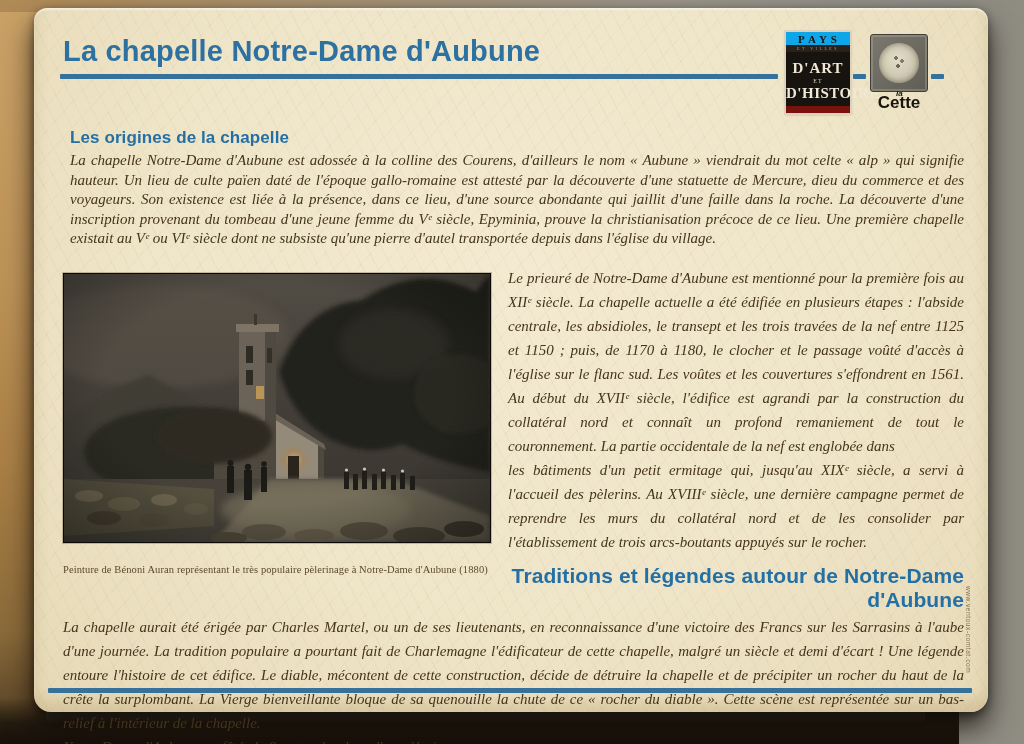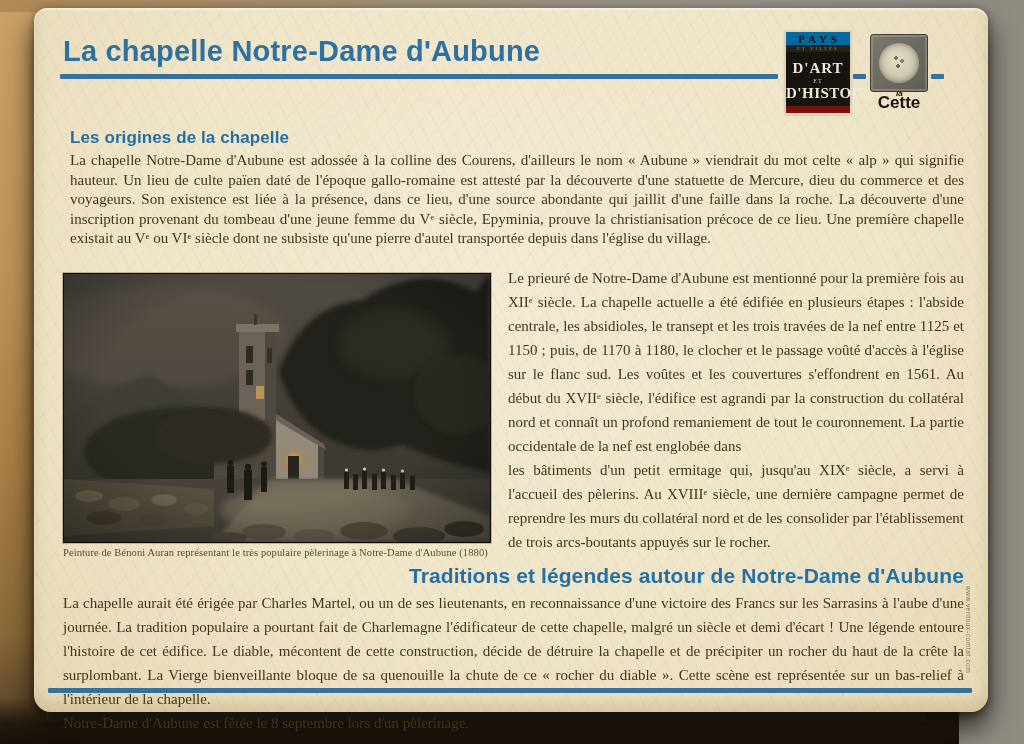--- a/index.html
+++ b/index.html
@@ -35,21 +35,21 @@
     font-size:29px;font-weight:bold;letter-spacing:.2px;color:#2d71a1;}
   .rule{position:absolute;height:5px;background:#34719c;border-radius:1px;}
   .rule-main{left:26px;top:66px;width:718px;}
   .rule-d1{left:819px;top:66px;width:13px;}
   .rule-d2{left:897px;top:66px;width:13px;}
 
   
   .pays{position:absolute;left:752px;top:24px;width:64px;background:#17130e;
     box-shadow:0 0 0 2px #ddd3bc,0 1px 3px rgba(0,0,0,.4);text-align:center;
     font-family:"Liberation Serif",serif;}
-  .pays-top{background:#0369a1;color:#191510;font-size:11px;font-weight:bold;
+  .pays-top{background:#0ea5e9;color:#191510;font-size:11px;font-weight:bold;
     letter-spacing:4px;padding:1px 0 0 3px;}
   .pays-band{background:#27211a;color:#a79d8a;font-size:4px;letter-spacing:2.5px;padding:1px 0;}
   .pays-main{color:#f0e8d6;font-size:15px;font-weight:bold;padding-top:8px;letter-spacing:1px;}
   .pays-et{color:#d9d0bd;font-size:6px;letter-spacing:1px;padding:1px 0;}
   .pays-hist{color:#f0e8d6;font-size:15px;font-weight:bold;letter-spacing:.5px;padding:0 0 4px;}
   .pays-red{background:#79110d;height:7px;}
 
   
   .cove{position:absolute;left:835px;top:26px;width:60px;text-align:center;}
   .cove-emblem{width:56px;height:56px;margin:0 auto;
@@ -68,29 +68,29 @@
     z-index:1;}
   .cove-text{position:relative;margin-top:2px;
     font-family:"Liberation Sans","DejaVu Sans",sans-serif;
     font-weight:900;font-size:17px;color:#17130d;line-height:1;}
   .cove-la{position:absolute;left:2px;top:-4px;font-size:8px;font-style:italic;font-weight:700;padding-left:25px;}
 
   
   .content{padding:0 24px 0 29px;color:#45341c;}
   h2{margin:0 0 3px;font-family:"Liberation Sans","DejaVu Sans",sans-serif;
     font-size:17px;font-weight:bold;color:#2470a5;letter-spacing:.1px;}
-  .content p{margin:0;font-size:15px;line-height:19.6px;text-align:justify;}
+  .content p{margin:0;font-size:15px;line-height:19.6px;text-align:justify;font-style:italic;}
   .sec1{margin-top:20px;margin-left:7px;}
   .sec2{margin-top:17px;}
   .rightcol p{line-height:24px;}
   .h3{margin:10px 0 3px;font-size:21px;text-align:right;}
   .figure{float:left;width:432px;margin:7px 13px 0 0;}
   .figure svg{display:block;width:426px;height:268px;border:1px solid #0c0a08;
     box-shadow:0 0 0 1px rgba(60,45,20,.25);}
-  .figure figcaption{font-size:10.5px;color:#5c4a2c;padding-top:4px;letter-spacing:.1px;}
+  .figure figcaption{font-size:10.5px;color:#5c4a2c;padding-top:21px;letter-spacing:.1px;}
   .clear{clear:both;}
 
   .bottom-rule{position:absolute;left:14px;bottom:19px;width:924px;height:5px;
     background:#36719b;border-radius:1px;}
   .v-credit{position:absolute;right:16px;top:578px;writing-mode:vertical-rl;
     font-size:6.5px;color:#837251;letter-spacing:.6px;
     font-family:"Liberation Sans",sans-serif;}
 </style>
 </head>
 <body>

